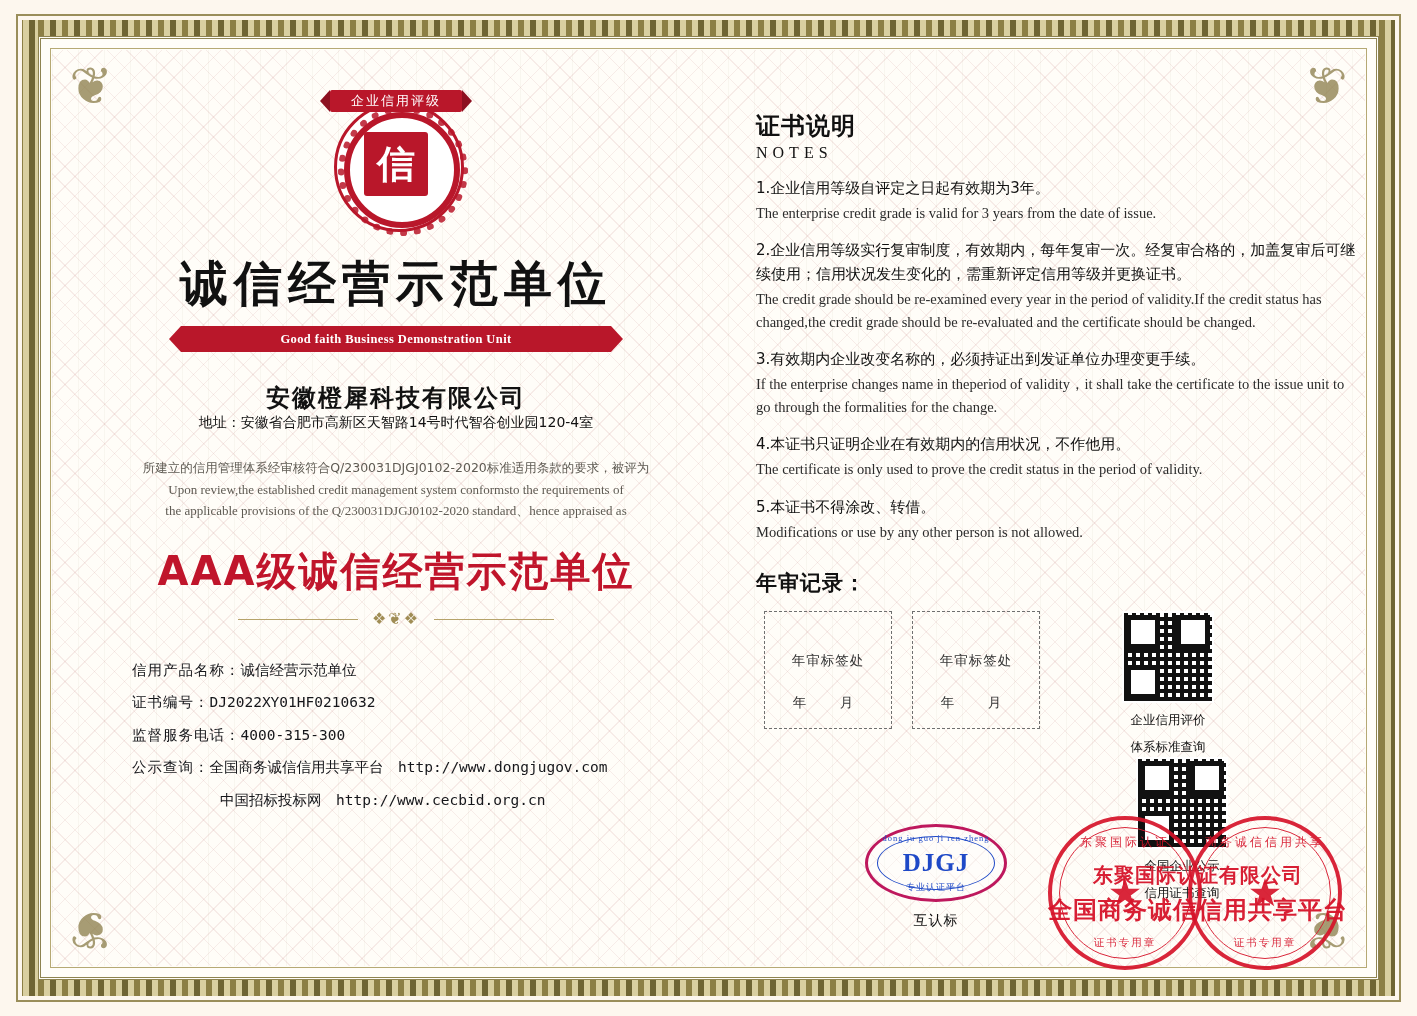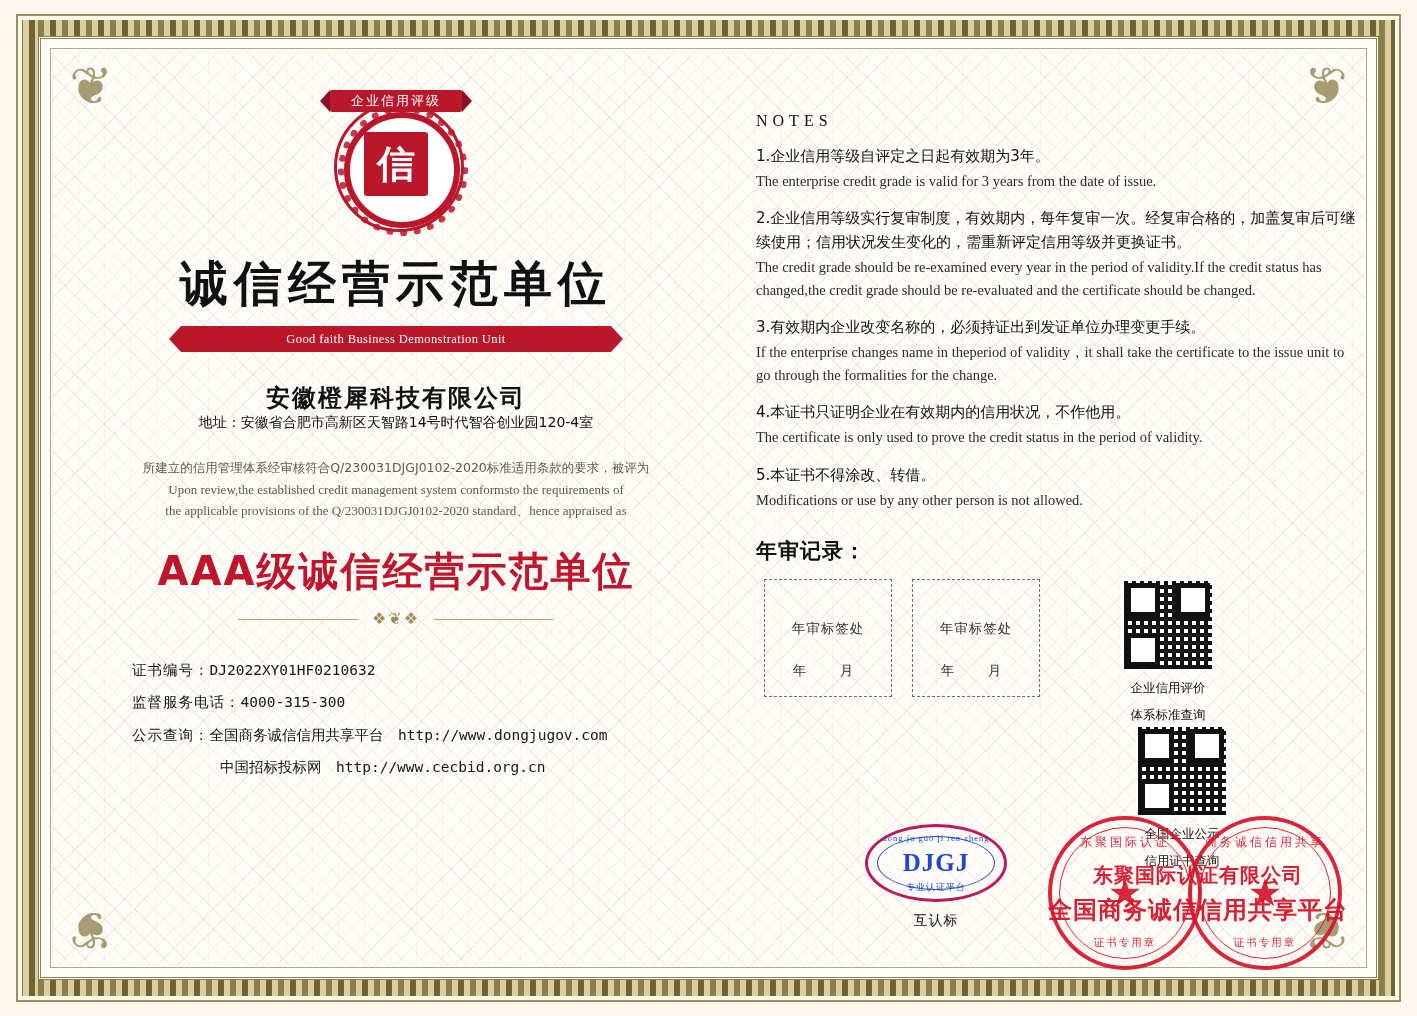--- a/index.html
+++ b/index.html
@@ -119,21 +119,21 @@
     font-size:48px;
     letter-spacing:6px;
     font-weight:bold;
     color:#111;
     margin-top:16px;
     font-family:"DejaVu Sans", sans-serif;
   }
   .title-en-bar{
     width:430px;height:26px;margin:10px auto 12px auto;
     background:#b9172a;color:#fff;
-    font-size:12.5px;font-weight:normal;letter-spacing:.4px;
+    font-size:12.5px;font-weight:bold;letter-spacing:.4px;
     text-align:center;line-height:26px;
     position:relative;
     font-family:"Liberation Serif", serif;
   }
   .title-en-bar:before,.title-en-bar:after{
     content:"";position:absolute;top:0;width:0;height:0;
     border-top:13px solid transparent;border-bottom:13px solid transparent;
   }
   .title-en-bar:before{left:-12px;border-right:12px solid #b9172a;}
   .title-en-bar:after{right:-12px;border-left:12px solid #b9172a;}
@@ -353,35 +353,39 @@
       <div class="grade">AAA级诚信经营示范单位</div>
 
       <div class="divider">
         <span class="line"></span>
         <span>❖❦❖</span>
         <span class="line"></span>
       </div>
 
       <div class="fields">
         <div>
+          <span class="lbl">信用产品名称：</span><span>诚信经营示范单位</span>
+        </div>
+        <div>
           <span class="lbl">证书编号：</span><span>DJ2022XY01HF0210632</span>
         </div>
         <div>
           <span class="lbl">监督服务电话：</span><span>4000-315-300</span>
         </div>
         <div>
           <span class="lbl">公示查询：</span><span>全国商务诚信信用共享平台　http://www.dongjugov.com</span>
         </div>
         <div class="sub">
           <span>中国招标投标网　http://www.cecbid.org.cn</span>
         </div>
       </div>
     </div>
 
     <div class="col-right">
+      <div class="notes-title">证书说明</div>
       <div class="notes-title-en">NOTES</div>
 
       <div class="note">
         <div class="cn">1.企业信用等级自评定之日起有效期为3年。</div>
         <div class="en">The enterprise credit grade is valid for 3 years from the date of issue.</div>
       </div>
       <div class="note">
         <div class="cn">2.企业信用等级实行复审制度，有效期内，每年复审一次。经复审合格的，加盖复审后可继续使用；信用状况发生变化的，需重新评定信用等级并更换证书。</div>
         <div class="en">The credit grade should be re-examined every year in the period of validity.If the credit status  has changed,the credit grade should be re-evaluated and the certificate should be  changed.</div>
       </div>

